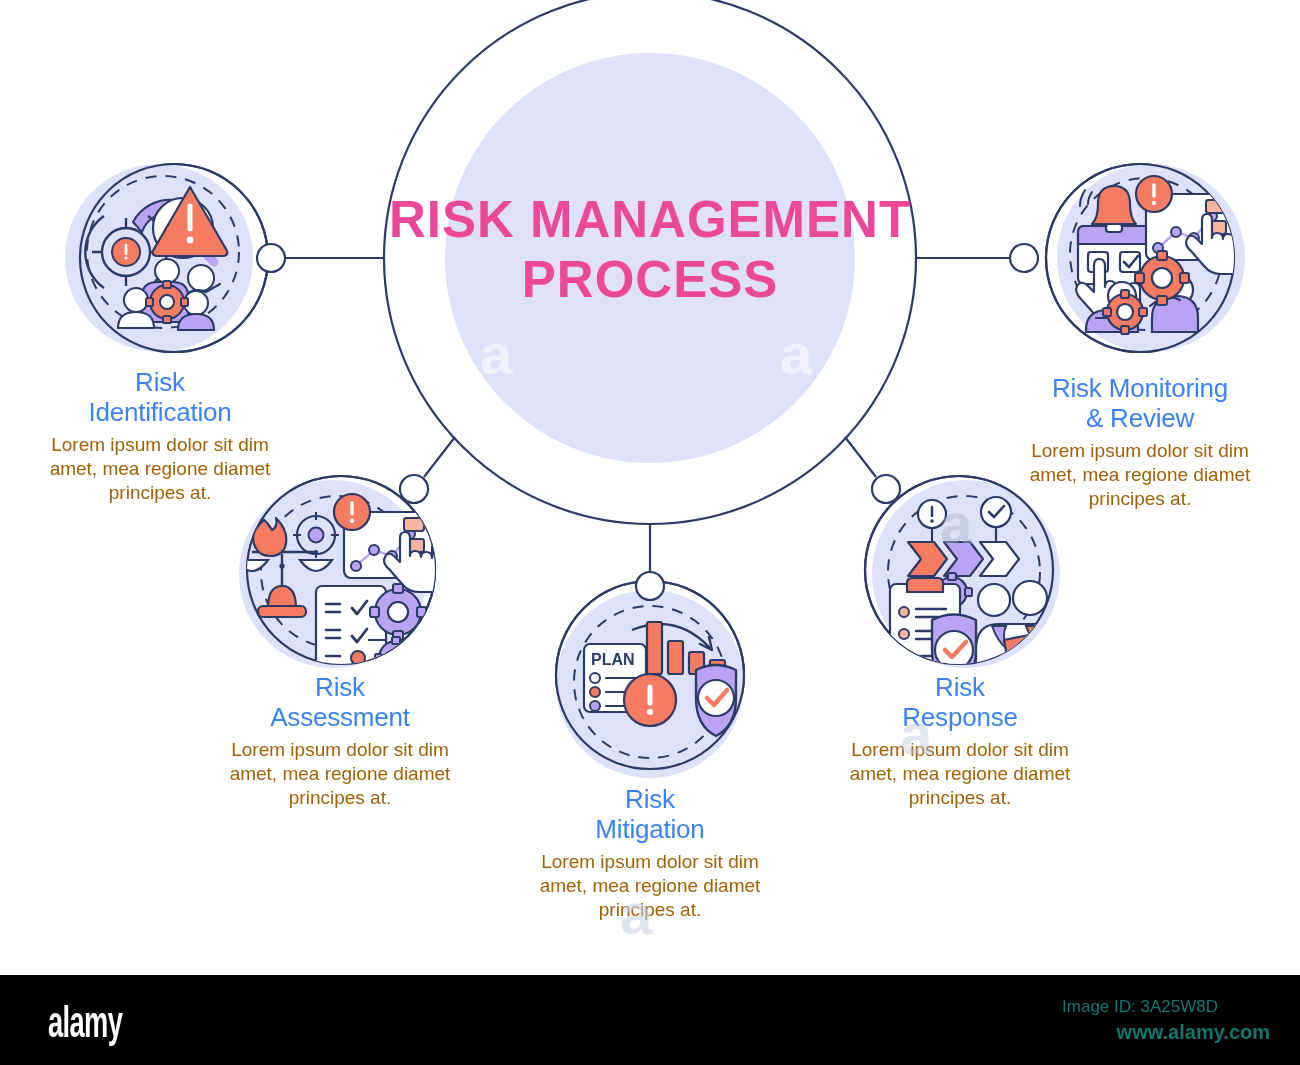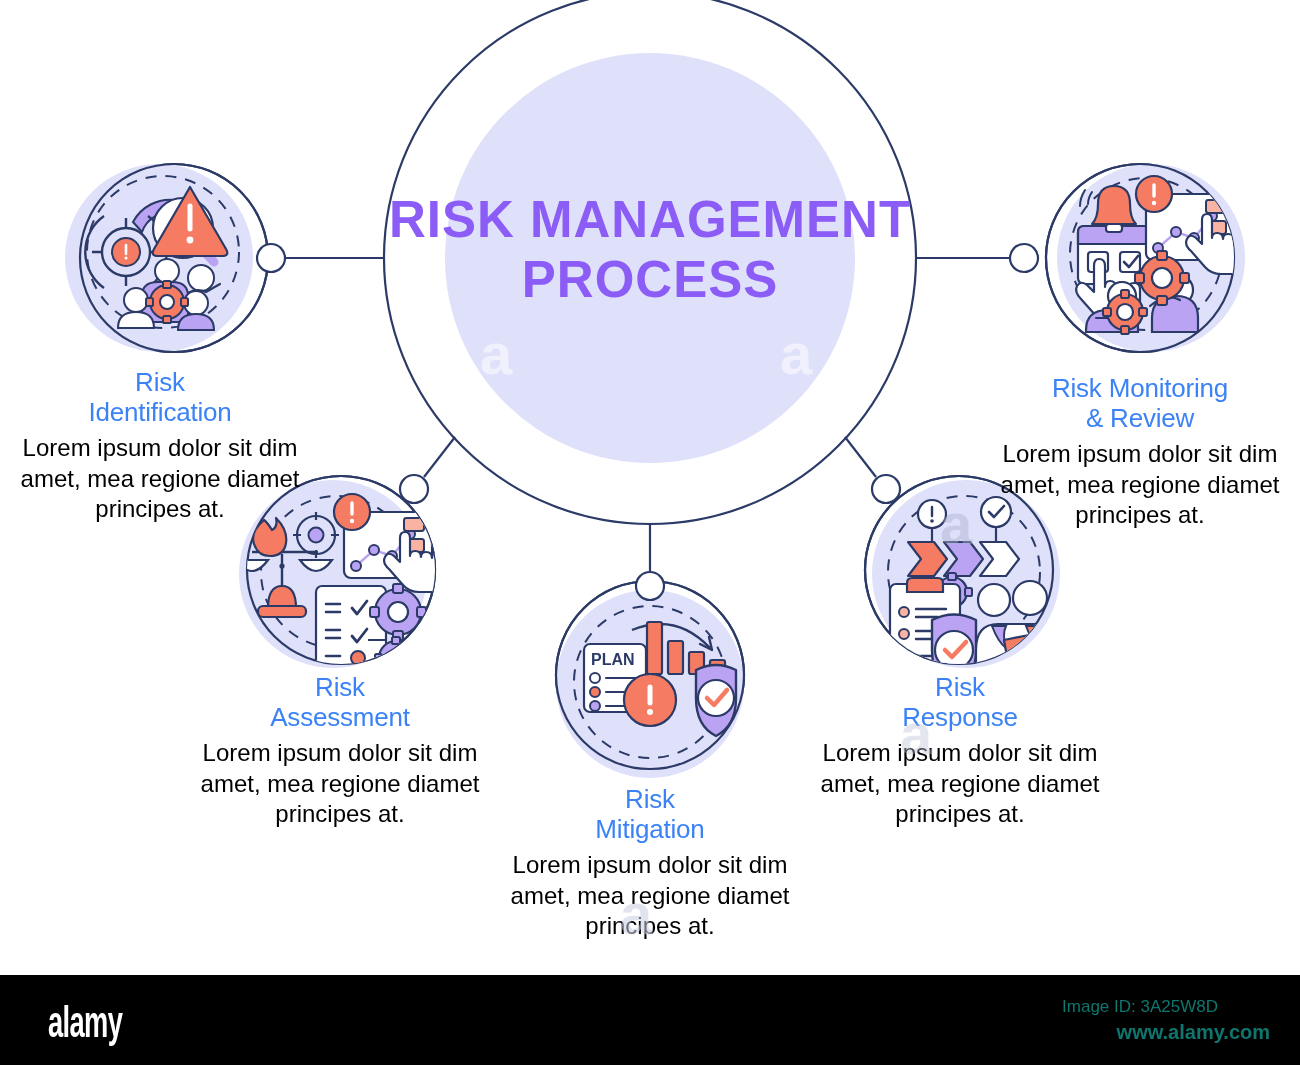--- a/index.html
+++ b/index.html
@@ -10,25 +10,25 @@
     position:relative;overflow:hidden;
   }
   #stage{position:absolute;left:0;top:0;width:1300px;height:1065px;background:#fff;}
   #diagram{position:absolute;left:0;top:0;width:1300px;height:975px;}
   .node-label{position:absolute;text-align:center;}
   .node-title{
     color:#3b82f6;font-weight:normal;font-size:26px;line-height:1.17;
     letter-spacing:-0.2px;white-space:pre-line;
   }
   .node-desc{
-    color:#000000;font-size:24px;line-height:1.28;margin-top:5px;white-space:pre-line;
+    color:#a16207;font-size:19px;line-height:1.28;margin-top:5px;white-space:pre-line;
   }
   #center-title{
     position:absolute;left:330px;top:190px;width:640px;
-    text-align:center;color:#8b5cf6;
+    text-align:center;color:#ec4899;
     font-size:51px;font-weight:bold;line-height:1.18;
     letter-spacing:1px;white-space:pre-line;
   }
   
   #label-identification{left:10px;top:367px;width:300px;}
   #label-assessment{left:190px;top:672px;width:300px;}
   #label-mitigation{left:500px;top:784px;width:300px;}
   #label-response{left:810px;top:672px;width:300px;}
   #label-monitoring{left:990px;top:373px;width:300px;}
 

